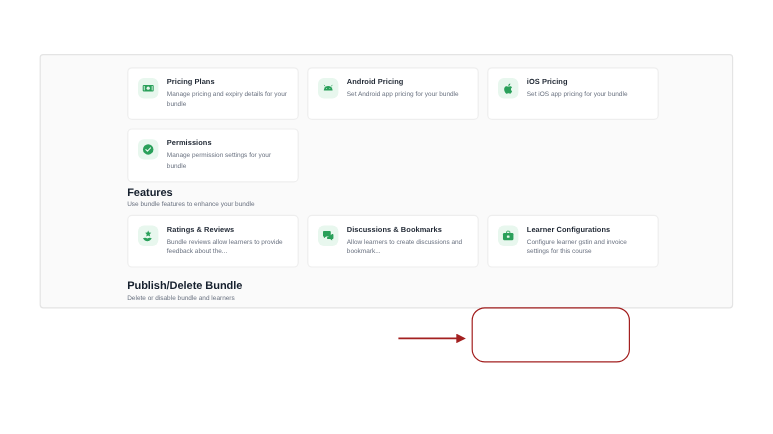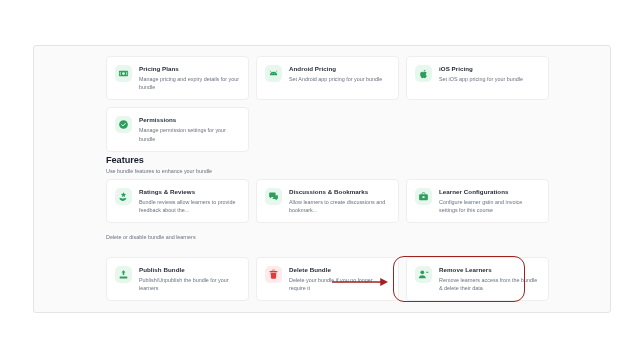--- a/index.html
+++ b/index.html
@@ -15,21 +15,21 @@
     overflow: hidden;
     position: relative;
   }
 
   
   #panel {
     position: absolute;
     left: 33px;
     top: 45px;
     width: 578px;
-    height: 268px;
+    height: 212px;
     background: #fafafa;
     border: 1px solid #e4e4e4;
     border-radius: 3px;
     box-sizing: border-box;
     overflow: hidden;
   }
 
   
   .card-grid {
     position: absolute;
@@ -224,20 +224,21 @@
         </svg>
       </span>
       <div class="card-text">
         <div class="card-title">Learner Configurations</div>
         <div class="card-desc">Configure learner gstin and invoice settings for this course</div>
       </div>
     </div>
   </div>
 
   <div class="section-head" style="top:186px;">
+    <div class="section-title">Publish/Delete Bundle</div>
     <div class="section-sub">Delete or disable bundle and learners</div>
   </div>
 
   <div class="card-grid" style="top:211px;">
 
     <div class="card">
       <span class="icon-badge">
         <svg width="11" height="11" viewBox="0 0 24 24" fill="none">
           <path d="M12 2.8l4.6 5.1h-2.9v5.3h-3.4V7.9H7.4z" fill="#2aa05a"></path>
           <rect x="3.6" y="16.4" width="16.8" height="4.4" rx="1.4" fill="#2aa05a"></rect>

